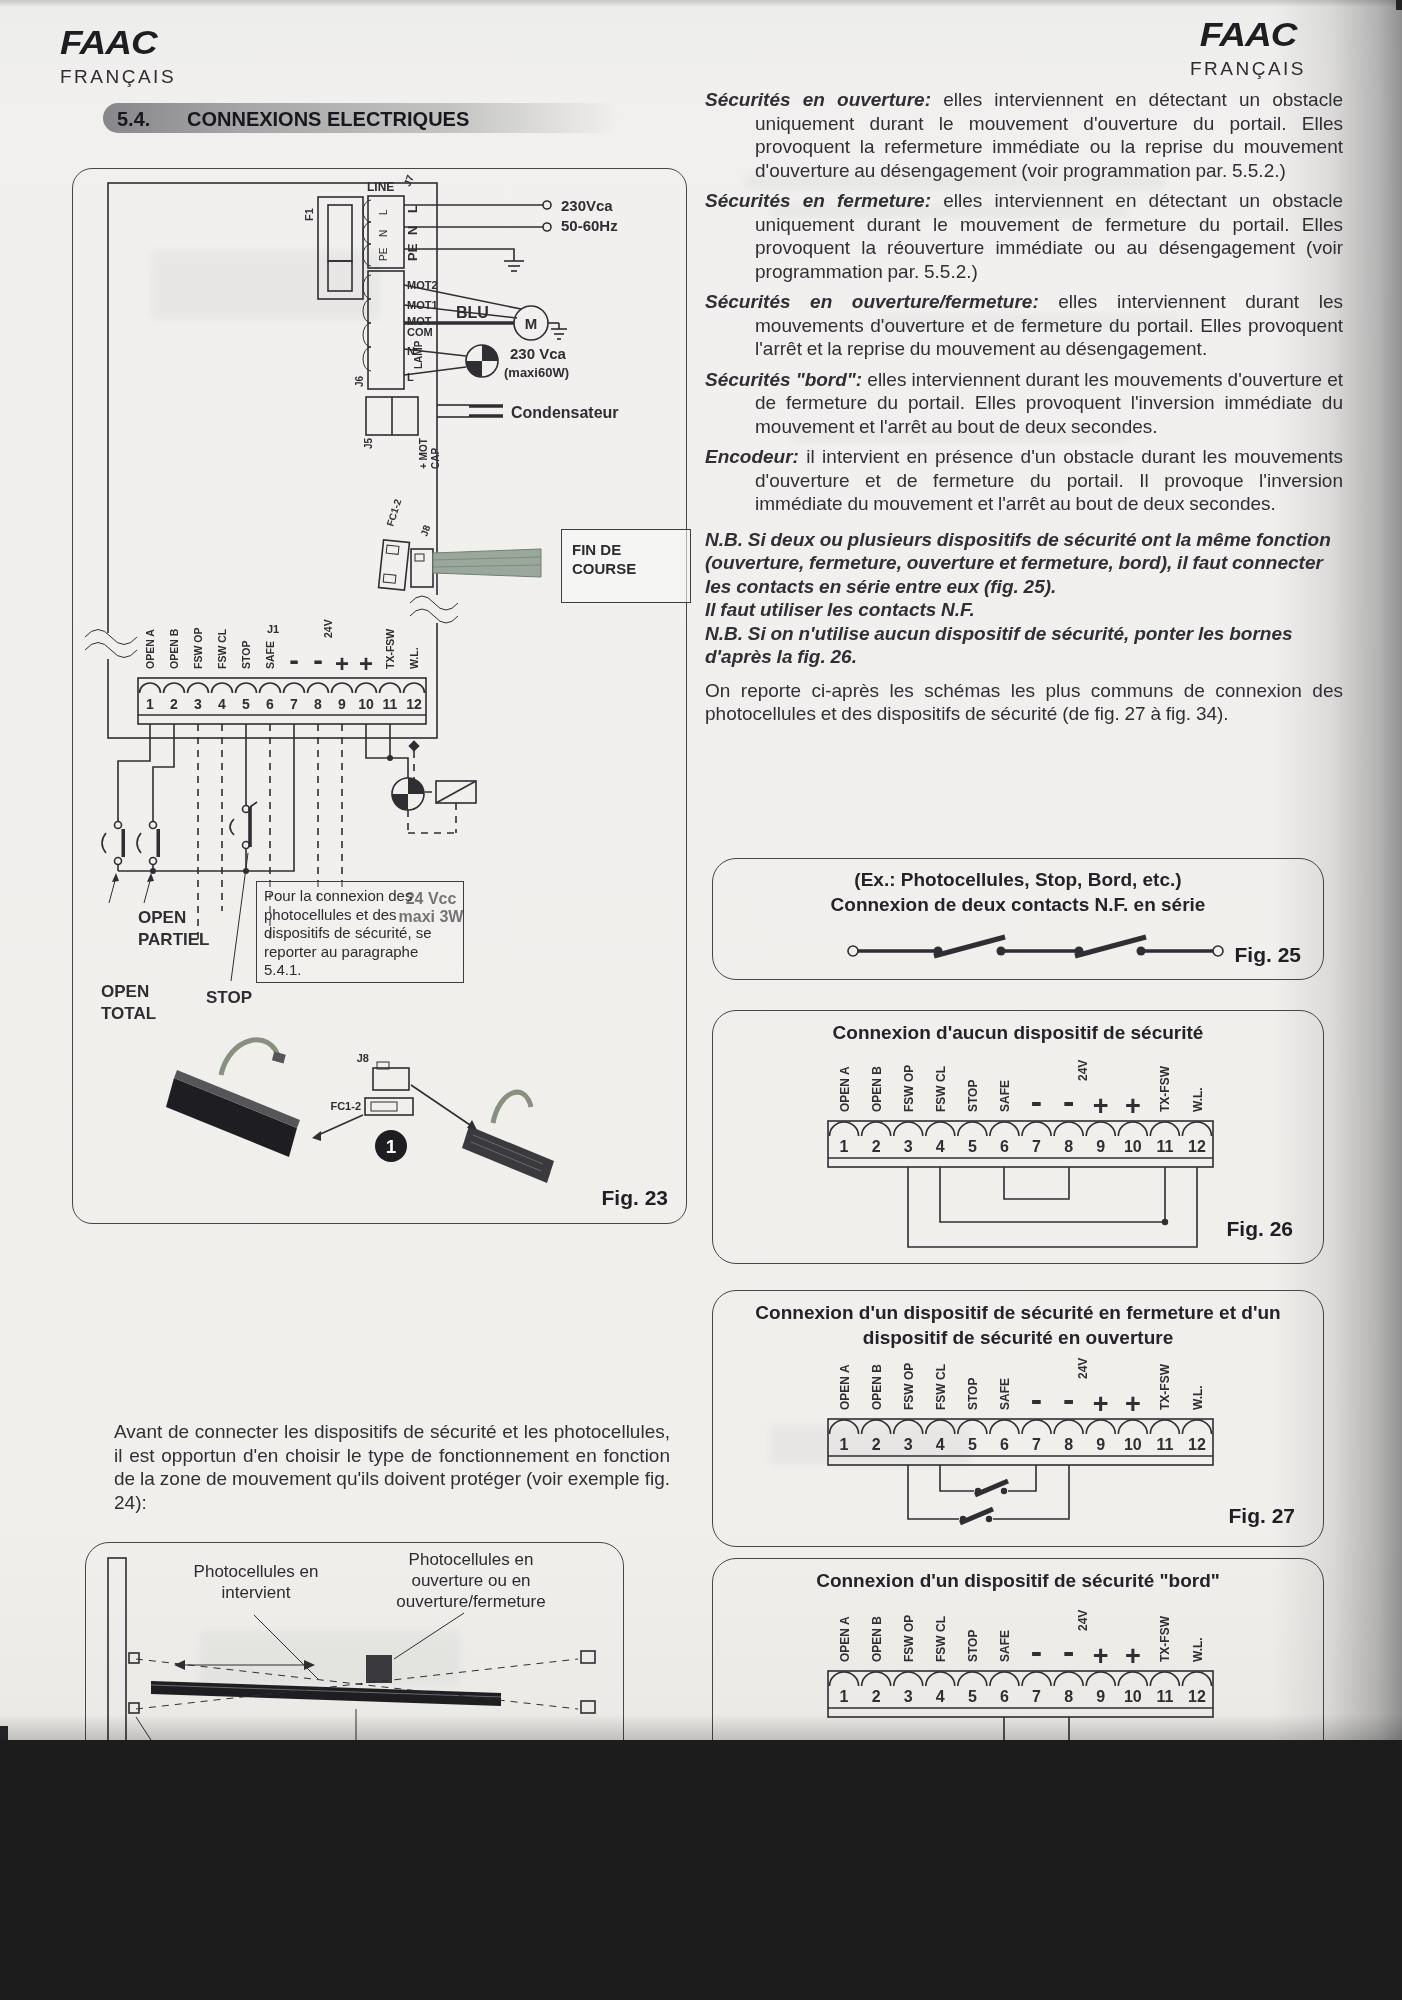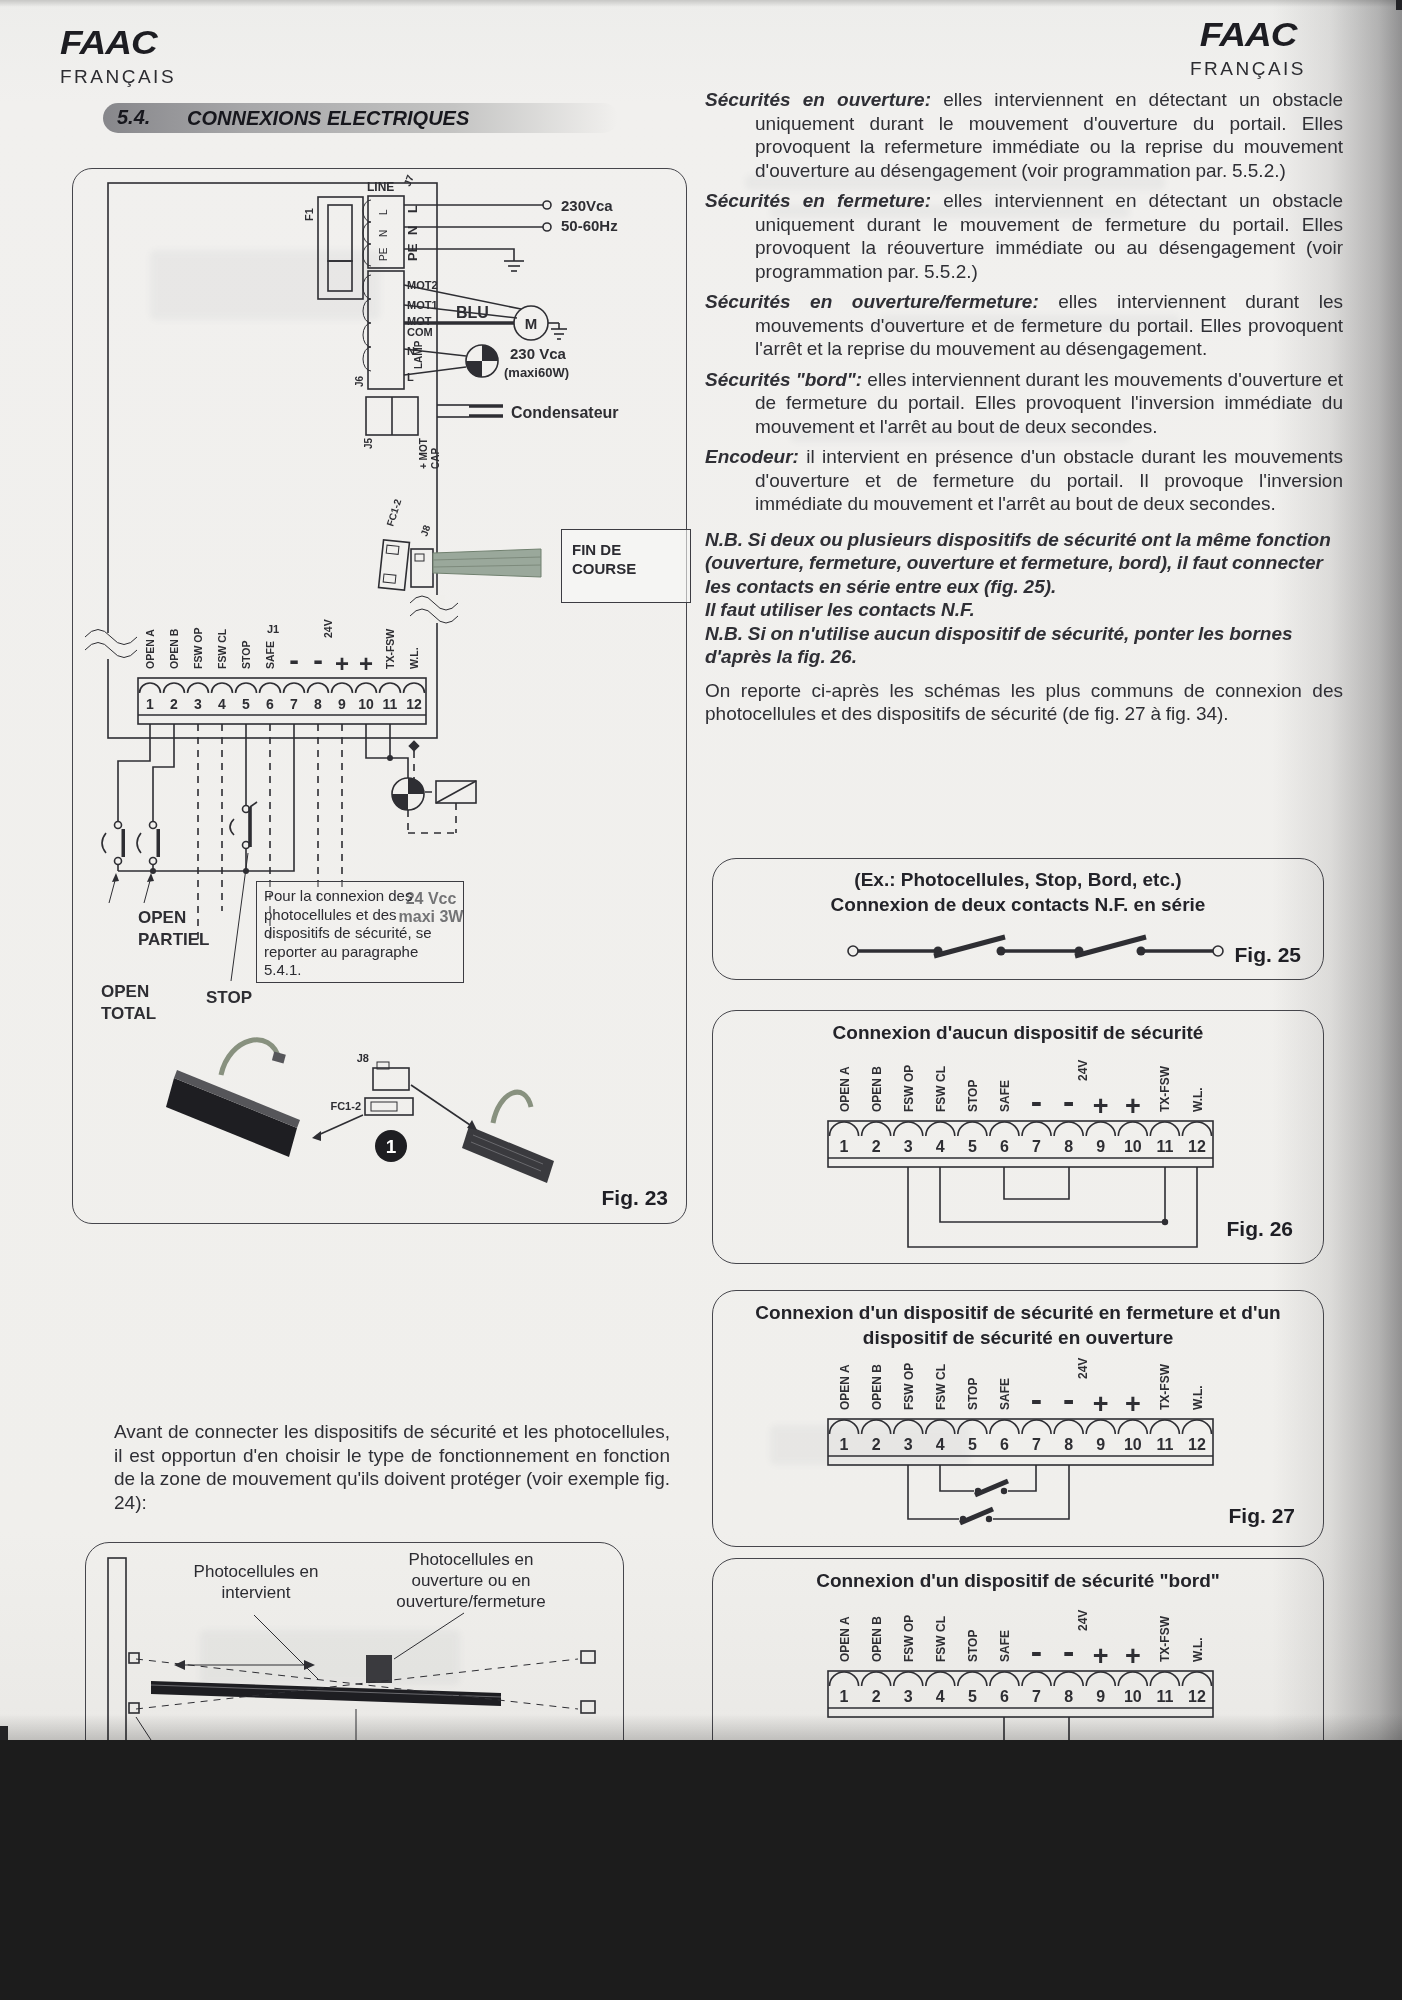--- a/index.html
+++ b/index.html
@@ -13,23 +13,23 @@
         background:linear-gradient(180deg,rgba(0,0,0,0),rgba(0,0,0,.18));}
   .edge-top{position:absolute;left:0;top:0;width:100%;height:7px;pointer-events:none;
         background:linear-gradient(180deg,rgba(0,0,0,.16),rgba(0,0,0,0));}
   .sliver{position:absolute;background:#232326;pointer-events:none;}
   
   .brand{font-weight:700;font-style:italic;font-size:37px;letter-spacing:-1px;color:#1d1d22;transform:scaleY(.88);}
   .lang{font-size:19px;letter-spacing:2.5px;color:#2c2c31;margin-top:2px;}
   .hdr-left{position:absolute;left:60px;top:22px;}
   .hdr-right{position:absolute;left:1168px;top:14px;width:160px;text-align:center;}
   
-  .secbar{position:absolute;border-radius:16px;display:flex;align-items:flex-start;
+  .secbar{position:absolute;border-radius:16px;display:flex;align-items:center;
         background:linear-gradient(90deg,#87878b 0%,#a7a7a9 28%,#c4c4c3 68%,rgba(228,228,226,0) 100%);
-        color:#17171d;font-weight:700;font-style:italic;}
+        color:#17171d;font-weight:700;}
   .secbar .num{font-size:20px;padding:3px 0 0 14px;width:68px;flex:0 0 auto;}
   .secbar .ttl{font-size:20px;padding:3px 0 0 2px;line-height:25px;}
   
   .rcol{position:absolute;left:705px;top:88px;width:638px;font-size:19px;line-height:23.5px;}
   .rp{margin:0 0 7px 0;padding-left:50px;text-indent:-50px;text-align:justify;word-spacing:-0.5px;}
   .term{font-weight:700;font-style:italic;}
   .nbp{padding-left:0;text-indent:0;font-weight:700;font-style:italic;text-align:left;margin:0;}
   .nbgap{margin-top:12px;}
   .noind{padding-left:0;text-indent:0;margin-top:10px;}
   

